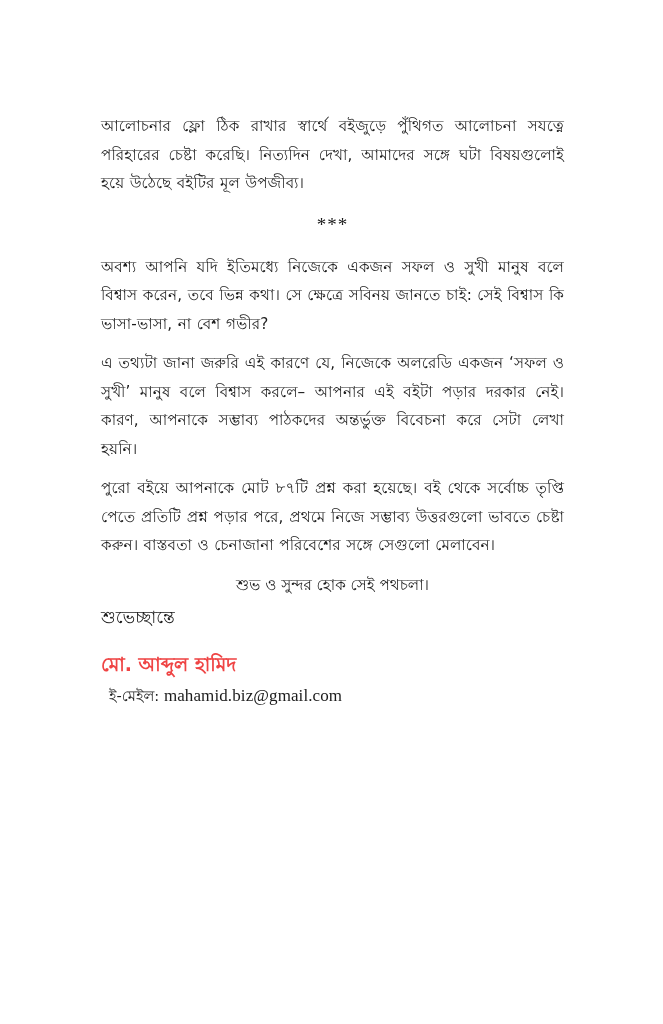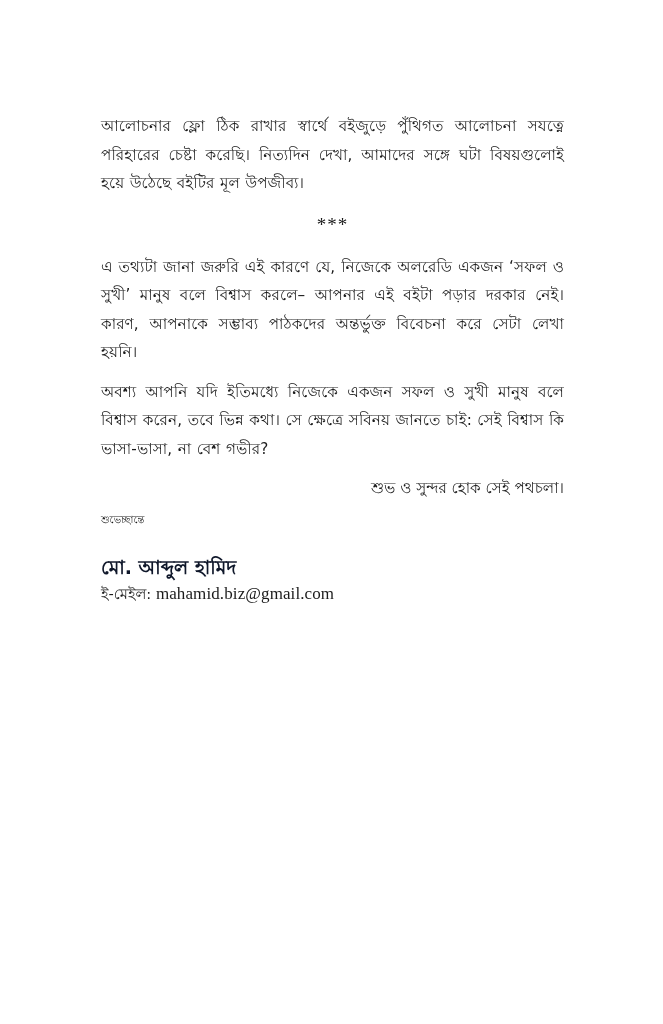--- a/index.html
+++ b/index.html
@@ -47,55 +47,55 @@
     line-height: 20px;
     letter-spacing: 1px;
     color: #1b1b1b;
   }
   .closing-line {
     margin: 0 0 4px 0;
     font-family: "DejaVu Sans", "Liberation Sans", sans-serif;
     font-size: 15.2px;
     line-height: 28px;
     color: #1b1b1b;
-    text-align: right;
+    text-align: center;
   }
   .signoff {
     margin: 0 0 20px 0;
     font-family: "DejaVu Sans", "Liberation Sans", sans-serif;
-    font-size: 10px;
+    font-size: 17px;
     line-height: 28px;
     color: #1b1b1b;
     text-align: left;
   }
   .author-block {
     margin-top: 14px;
   }
   .author-name {
     margin: 0 0 6px 0;
     font-family: "DejaVu Sans", "Liberation Sans", sans-serif;
     font-weight: bold;
     font-size: 19px;
     line-height: 26px;
-    color: #0f172a;
+    color: #ef4444;
     text-align: left;
   }
   .author-line {
     margin: 0;
     font-family: "DejaVu Sans", "Liberation Sans", sans-serif;
     font-size: 14.6px;
     line-height: 25.5px;
     color: #1b1b1b;
     text-align: left;
   }
   .email-line {
-    margin: 0;
+    margin: 8px;
     font-family: "DejaVu Sans", "Liberation Sans", sans-serif;
     font-size: 14.6px;
-    line-height: 16px;
+    line-height: 21px;
     color: #1b1b1b;
     text-align: left;
     white-space: nowrap;
   }
   .email-label {
     font-family: "DejaVu Sans", "Liberation Sans", sans-serif;
   }
   .email-address {
     font-family: "Liberation Serif", "DejaVu Serif", serif;
     font-size: 17px;
@@ -122,25 +122,26 @@
 <body>
 
 <div class="page">
 
   <div class="content">
 
     <p class="para para-spaced-after">আলোচনার ফ্লো ঠিক রাখার স্বার্থে বইজুড়ে পুঁথিগত আলোচনা সযত্নে পরিহারের চেষ্টা করেছি। নিত্যদিন দেখা, আমাদের সঙ্গে ঘটা বিষয়গুলোই হয়ে উঠেছে বইটির মূল উপজীব্য।</p>
 
     <div class="separator">***</div>
 
+    <p class="para">অবশ্য আপনি যদি ইতিমধ্যে নিজেকে একজন সফল ও সুখী মানুষ বলে বিশ্বাস করেন, তবে ভিন্ন কথা। সে ক্ষেত্রে সবিনয় জানতে চাই: সেই বিশ্বাস কি ভাসা-ভাসা, না বেশ গভীর?</p>
+
     <p class="para">এ তথ্যটা জানা জরুরি এই কারণে যে, নিজেকে অলরেডি একজন ‘সফল ও সুখী’ মানুষ বলে বিশ্বাস করলে– আপনার এই বইটা পড়ার দরকার নেই। কারণ, আপনাকে সম্ভাব্য পাঠকদের অন্তর্ভুক্ত বিবেচনা করে সেটা লেখা হয়নি।</p>
 
-    <p class="para">অবশ্য আপনি যদি ইতিমধ্যে নিজেকে একজন সফল ও সুখী মানুষ বলে বিশ্বাস করেন, তবে ভিন্ন কথা। সে ক্ষেত্রে সবিনয় জানতে চাই: সেই বিশ্বাস কি ভাসা-ভাসা, না বেশ গভীর?</p>
 
-
+    <p class="para">পুরো বইয়ে আপনাকে মোট ৮৭টি প্রশ্ন করা হয়েছে। বই থেকে সর্বোচ্চ তৃপ্তি পেতে প্রতিটি প্রশ্ন পড়ার পরে, প্রথমে নিজে সম্ভাব্য উত্তরগুলো ভাবতে চেষ্টা করুন। বাস্তবতা ও চেনাজানা পরিবেশের সঙ্গে সেগুলো মেলাবেন।</p>
 
 
     <p class="closing-line">শুভ ও সুন্দর হোক সেই পথচলা।</p>
 
     <p class="signoff">শুভেচ্ছান্তে</p>
 
     <div class="author-block">
       <p class="author-name">মো. আব্দুল হামিদ</p>
       <p class="email-line">
         <span class="email-label">ই-মেইল:</span><span>&nbsp;</span><span class="email-address">mahamid.biz@gmail.com</span>

